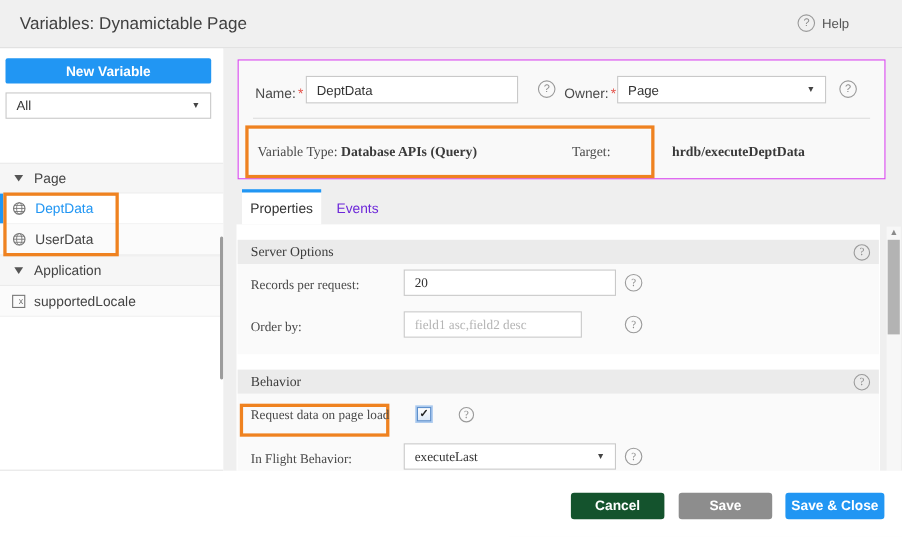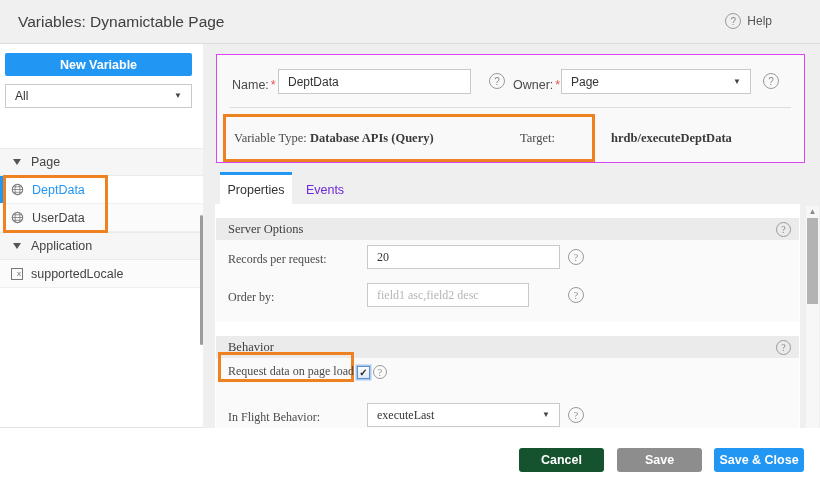--- a/index.html
+++ b/index.html
@@ -54,21 +54,21 @@
   .tab { position:absolute; display:flex; align-items:center; justify-content:center; font-size:12.5px; cursor:pointer; }
   .tab.active { left:17px; top:128px; width:72px; height:32px; background:#fff; border-top:3px solid #2196f3; color:#333; }
   .tab.inactive { left:89px; top:131px; width:66px; height:29px; color:#6d28d9; }
 
   .panel { position:absolute; left:12px; top:160px; width:585px; height:224px; background:#fff;font-family:Liberation Serif, serif; }
   .sec-hd { position:absolute; left:1px; width:583px; height:22px; background:#ebebeb; display:flex; align-items:center; justify-content:space-between; padding:0 8px 0 12px; font-size:12.5px; color:#3d3d3d; }
   .sec-hd .qicon { width:15px; height:15px; }
   .sec-bd { position:absolute; left:1px; width:583px; background:#fafafa; }
   .plbl { position:absolute; font-size:12px; color:#4a4a4a; white-space:nowrap; }
   .p-q { position:absolute; }
-  .b-orange { position:absolute; left:3px; top:148px; width:136px; height:30px; border:3px solid #ef8220; display:flex; align-items:flex-end; gap:3px; padding-left:7px; }
+  .b-orange { position:absolute; left:3px; top:163px; width:136px; height:30px; border:3px solid #ef8220; display:flex; align-items:flex-start; gap:25px; padding-left:7px; }
   .b-orange .lbl { font-size:12px; color:#4a4a4a; white-space:nowrap; }
   .chk { width:13px; height:13px; border:1px solid #5e90cc; box-shadow:0 0 0 1.5px #aac9ee; background:linear-gradient(#fdfdfd,#dde8f6); font-size:10px; font-weight:bold; color:#222; line-height:11px; text-align:center; cursor:pointer; flex:0 0 auto; }
   .b-orange .qicon { width:14px; height:14px; }
 
   .vscroll { position:absolute; left:603px; top:162px; width:13px; height:266px; background:#f7f7f7; }
   .vscroll .arrow { position:absolute; left:0; width:13px; height:12px; font-size:8px; color:#8a8a8a; text-align:center; line-height:12px; cursor:pointer; }
   .vscroll .arrow.up { top:0; }
   .vscroll .arrow.down { top:252px; }
   .vscroll .thumb { position:absolute; left:1px; top:12px; width:11px; height:86px; background:#b3b3b3; cursor:pointer; }
 

